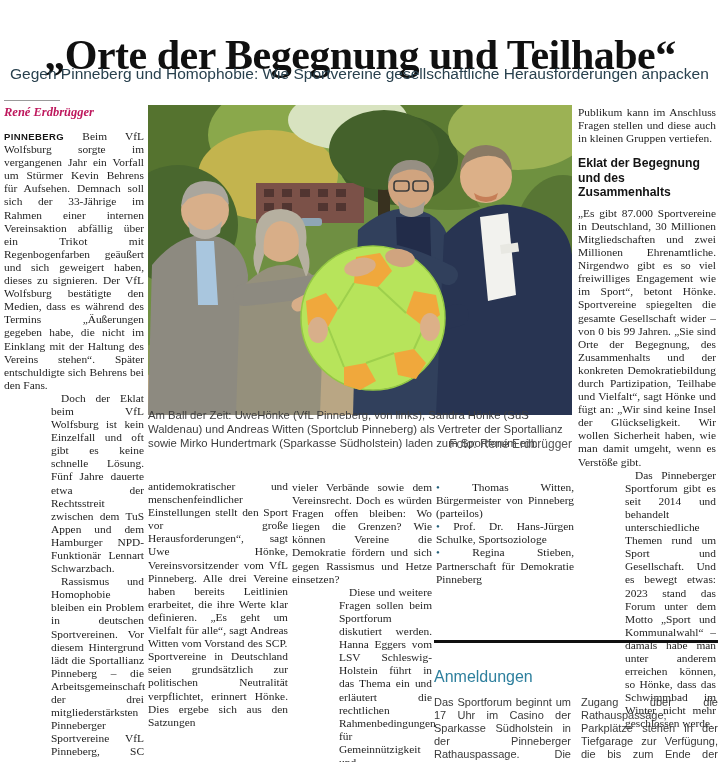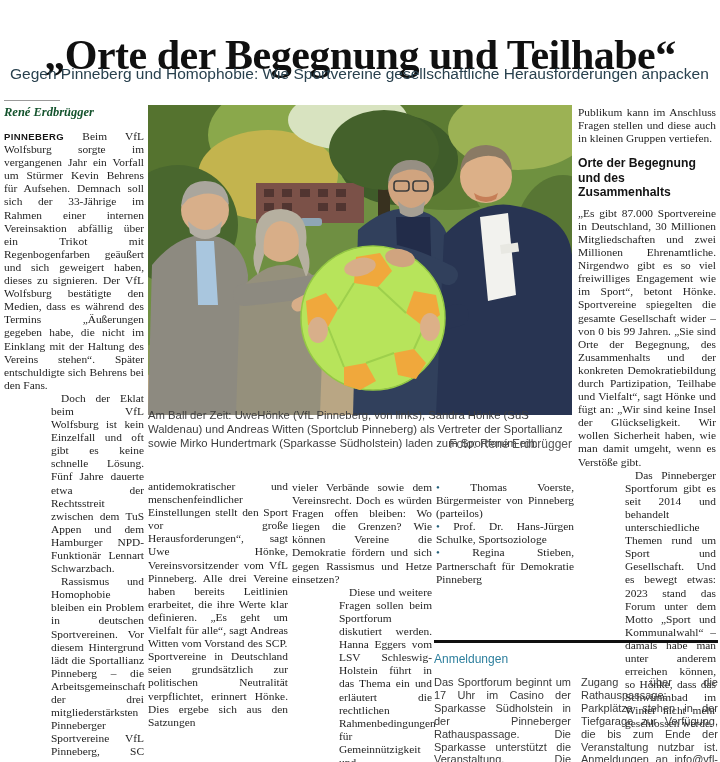--- a/index.html
+++ b/index.html
@@ -13,21 +13,21 @@
     font-size:42px; line-height:50px; font-weight:700; color:#101010; letter-spacing:-0.5px;
   }
   .subhead {
     position:absolute; left:10px; top:64px; width:704px;
     font-family:"Liberation Sans", sans-serif; font-size:15.5px; line-height:20px;
     color:#29414e; font-weight:400;
   }
   .byline-rule { position:absolute; left:4px; top:100px; width:56px; border-top:1px solid #9a9a9a; }
   .byline {
     position:absolute; left:4px; top:105px; font-style:italic; font-weight:700;
-    font-size:12.5px; color:#14532d;
+    font-size:12.5px; color:#be185d;
   }
   
   .col {
     position:absolute; width:140px; font-size:11.4px; line-height:13.1px;
     text-align:justify; hyphens:auto; -webkit-hyphens:auto; word-break:normal;
   }
   #col1 { left:4px;   top:130px; height:632px; }
   #col2 { left:148px; top:480px; height:281px; }
   #col3 { left:292px; top:481px; height:281px; }
   #col4 { left:436px; top:481px; width:138px; height:152px; }
@@ -49,22 +49,22 @@
   .photo svg { display:block; }
   .caption {
     position:absolute; left:148px; top:408px; width:424px;
     font-family:"Liberation Sans", sans-serif; font-size:11.3px; line-height:14px; color:#3d3d3d;
   }
   .credit { text-align:right; font-size:12px; color:#555; margin-top:-13px; }
   
   .infobox { position:absolute; left:434px; top:640px; width:284px; }
   .infobox-rule { border-top:3px solid #101010; }
   .infobox-heading {
-    font-family:"Liberation Sans", sans-serif; font-weight:400; font-size:12px;
-    color:#2d7f9d; margin:9px 0 10px 0;
+    font-family:"Liberation Sans", sans-serif; font-weight:400; font-size:16px;
+    color:#2d7f9d; margin:25px 0 10px 0;
   }
   .infobox-cols {
     display:grid; grid-template-columns:1fr 1fr; gap:10px;
     font-family:"Liberation Sans", sans-serif; font-size:11px; line-height:12.9px;
     color:#3a3a3a; text-align:justify; hyphens:auto;
   }
   .infobox-cols p { margin:0; }
 </style>
 </head>
 <body>
@@ -177,28 +177,28 @@
   </div>
 
   <div class="col" id="col3">
     <p>vieler Verbände sowie dem Vereinsrecht. Doch es würden Fragen offen bleiben: Wo liegen die Grenzen? Wie können Vereine die Demokratie fördern und sich gegen Rassismus und Hetze einsetzen?</p>
     <p class="ind">Diese und weitere Fragen sollen beim Sportforum diskutiert werden. Hanna Eggers vom LSV Schleswig-Holstein führt in das Thema ein und erläutert die rechtlichen Rahmenbedingungen für Gemeinnützigkeit und gesellschaftliches Engagement des Sports.</p>
     <p class="ind">Auf dem Podium diskutieren:</p>
     <p class="bullet"><span class="dot">•</span> <span>Barbara Ostmeier, Präsidentin LSV Schleswig-Holstein</span></p>
   </div>
 
   <div class="col" id="col4">
-    <p class="bullet"><span class="dot">•</span> <span>Thomas Voerste, Bürgermeister von Pinneberg (parteilos)</span></p>
+    <p class="bullet"><span class="dot">•</span> <span>Thomas Witten, Bürgermeister von Pinneberg (parteilos)</span></p>
     <p class="bullet"><span class="dot">•</span> <span>Prof. Dr. Hans-Jürgen Schulke, Sportsoziologe</span></p>
     <p class="bullet"><span class="dot">•</span> <span>Regina Stieben, Partnerschaft für Demokratie Pinneberg</span></p>
   </div>
 
   <div class="col" id="col5">
     <p>Publikum kann im Anschluss Fragen stellen und diese auch in kleinen Gruppen vertiefen.</p>
-    <h3 class="colhead">Orte der Begegnung und des Zusammenhalts</h3>
+    <h3 class="colhead">Eklat der Begegnung und des Zusammenhalts</h3>
     <p>„Es gibt 87.000 Sportvereine in Deutschland, 30 Millionen Mitgliedschaften und zwei Millionen Ehrenamtliche. Nirgendwo gibt es so viel freiwilliges Engagement wie im Sport“, betont Hönke. Sportvereine spiegelten die gesamte Gesellschaft wider – von 0 bis 99 Jahren. „Sie sind Orte der Begegnung, des Zusammenhalts und der konkreten Demokratiebildung durch Partizipation, Teilhabe und Vielfalt“, sagt Hönke und fügt an: „Wir sind keine Insel der Glückseligkeit. Wir wollen Sicherheit haben, wie man damit umgeht, wenn es Verstöße gibt.</p>
     <p class="ind">Das Pinneberger Sportforum gibt es seit 2014 und behandelt unterschiedliche Themen rund um Sport und Gesellschaft. Und es bewegt etwas: 2023 stand das Forum unter dem Motto „Sport und Kommunalwahl“ – damals habe man unter anderem erreichen können, so Hönke, dass das Schwimmbad im Winter nicht mehr geschlossen werde.</p>
   </div>
 
   <div class="infobox">
     <div class="infobox-rule"></div>
     <h2 class="infobox-heading">Anmeldungen</h2>
     <div class="infobox-cols">
       <p>Das Sportforum beginnt um 17 Uhr im Casino der Sparkasse Südholstein in der Pinneberger Rathauspassage. Die Sparkasse unterstützt die Veranstaltung. Die Teilnahme ist kostenlos.</p>
       <p><span>Zugang über die Rathauspassage; Parkplätze stehen in der Tiefgarage zur Verfügung, die bis zum Ende der Veranstaltung nutzbar ist. Anmeldungen an info@vfl-pinneberg.de.</span> </p>

